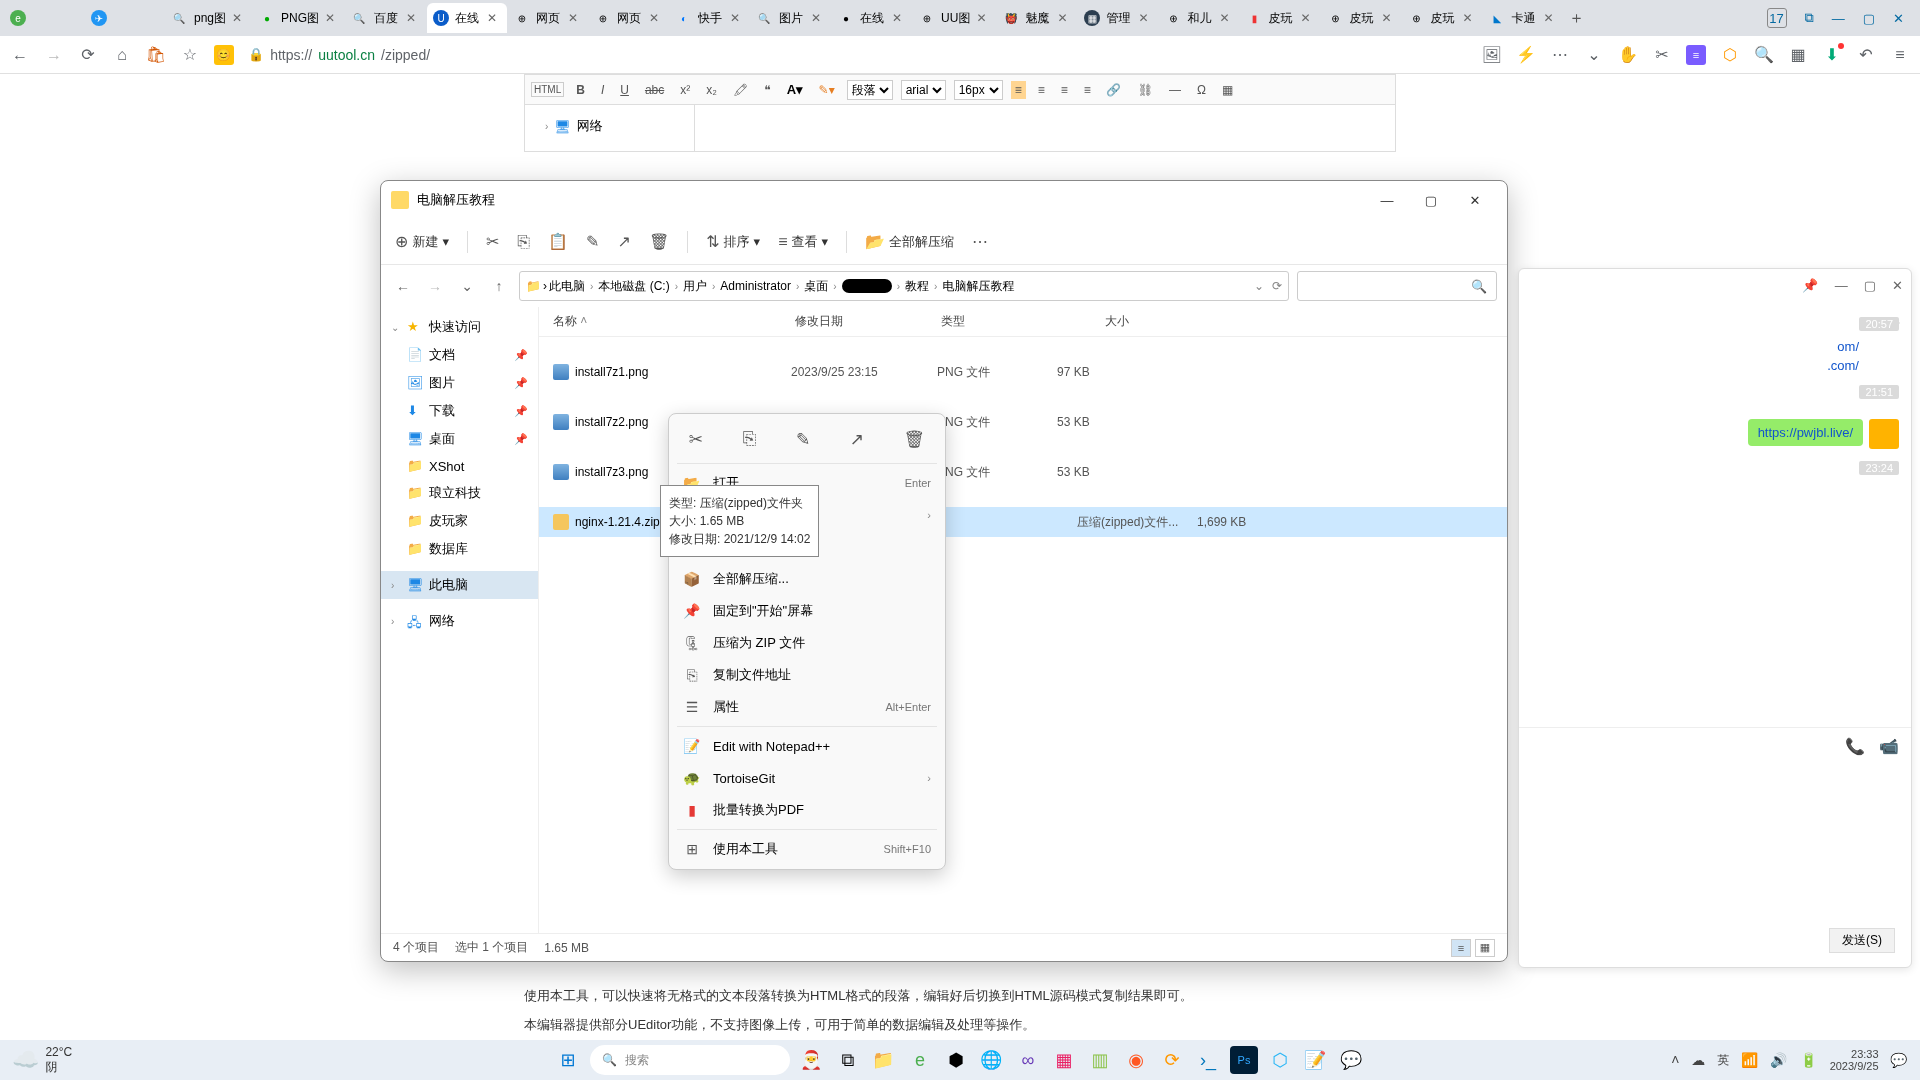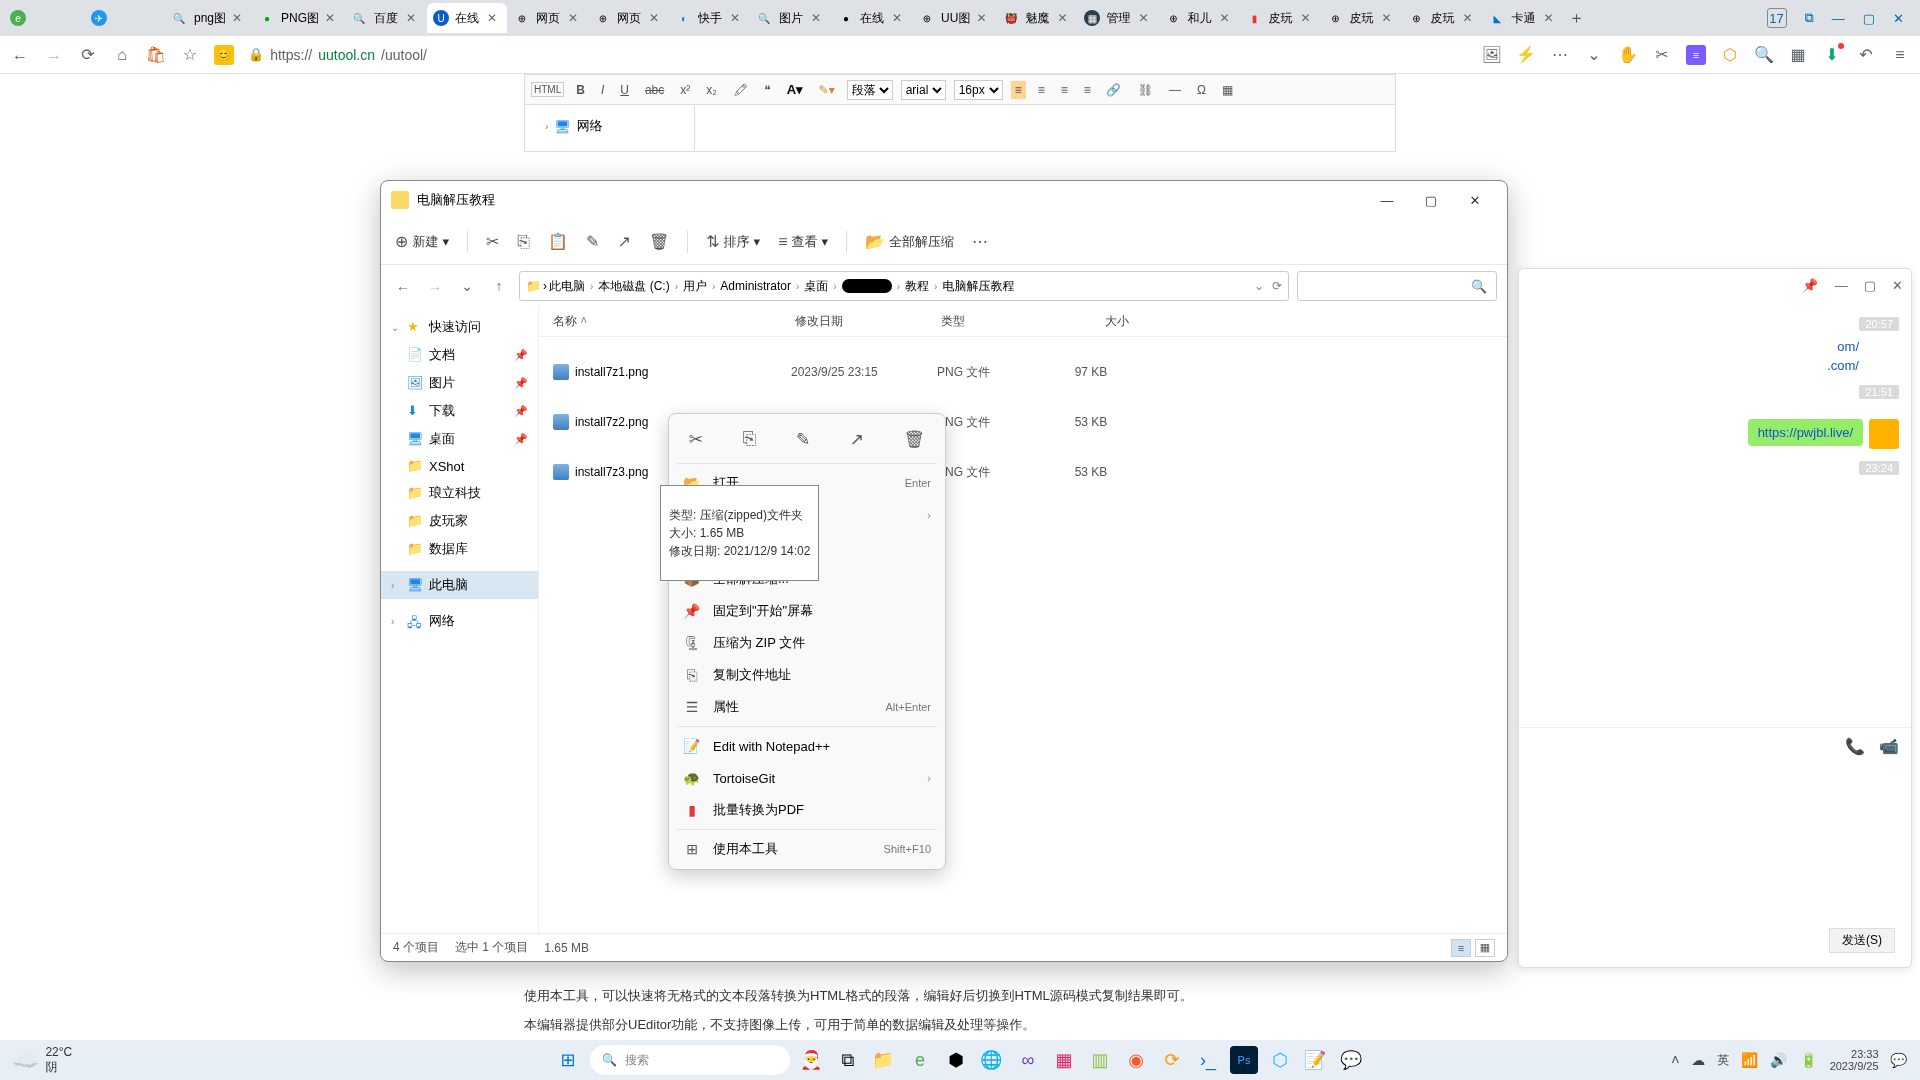--- a/index.html
+++ b/index.html
@@ -67,37 +67,37 @@
 .col-type{width:120px;}
 .col-size{width:76px;text-align:right;padding-right:8px;}
 .row{height:30px;display:flex;align-items:center;font-size:12px;}
 .row.sel{background:#cce8ff;}
 .row .ricon{width:16px;height:16px;margin:0 6px 0 14px;display:inline-block;}
 .png-ico{background:linear-gradient(#7fb3e0,#3f7fc0);border-radius:2px;}
 .zip-ico{background:#f5c65d;border-radius:2px;position:relative;}
 .rname{width:216px;}
 .rdate{width:146px;color:#555;}
 .rtype{width:120px;color:#555;}
-.rsize{width:76px;text-align:center;color:#555;padding-right:8px;}
+.rsize{width:76px;text-align:left;color:#555;padding-right:8px;}
 .ex-status{height:28px;border-top:1px solid #eee;display:flex;align-items:center;padding:0 12px;font-size:12px;color:#555;gap:16px;}
 .view-toggle{margin-left:auto;display:flex;gap:4px;}
 .view-toggle span{width:20px;height:18px;border:1px solid #ccc;display:flex;align-items:center;justify-content:center;font-size:11px;}
 .view-toggle span.on{background:#d0e4f5;}
 
 .ctx{position:absolute;left:668px;top:413px;width:278px;background:#f9f9f9;border:1px solid #ccc;border-radius:8px;box-shadow:0 6px 20px rgba(0,0,0,.2);padding:4px 0;font-size:13px;}
 .ctx-iconrow{height:42px;display:flex;align-items:center;justify-content:space-around;border-bottom:0;}
 .ctx-iconrow span{font-size:17px;color:#555;}
 .ctx-item{height:32px;display:flex;align-items:center;padding:0 14px;gap:12px;}
 .ctx-item .ci{width:18px;text-align:center;color:#555;font-size:14px;}
 .ctx-item .ct{flex:1;}
 .ctx-item .sc{color:#777;font-size:11px;}
 .ctx-item .sub{color:#888;font-size:11px;}
 .ctx-sep{height:1px;background:#e4e4e4;margin:3px 8px;}
 
-.tooltip{position:absolute;left:660px;top:485px;background:#fff;border:1px solid #888;padding:20px 8px;font-size:12px;color:#333;line-height:1.5;z-index:99;}
+.tooltip{position:absolute;left:660px;top:485px;background:#fff;border:1px solid #888;padding:8px 8px;font-size:12px;color:#333;line-height:1.5;z-index:99;}
 
 .chat{position:absolute;right:8px;top:268px;width:394px;height:700px;background:#fff;border:1px solid #ddd;border-radius:6px;box-shadow:0 2px 8px rgba(0,0,0,.1);display:flex;flex-direction:column;}
 .chat-head{height:32px;display:flex;align-items:center;justify-content:flex-end;padding:0 8px;gap:16px;color:#666;font-size:13px;}
 .chat-body{flex:1;padding:8px 12px;font-size:13px;position:relative;}
 .time-badge{display:inline-block;background:#dadada;color:#fff;font-size:11px;padding:1px 6px;border-radius:2px;margin:8px 0;float:right;clear:both;}
 .msg-r{float:right;clear:both;display:flex;align-items:flex-start;gap:6px;margin:4px 0;}
 .msg-r .bubble{background:#95ec69;padding:6px 10px;border-radius:4px;font-size:13px;color:#006;}
 .msg-r .bubble.link{color:#1155cc;}
 .msg-r .av{width:30px;height:30px;background:#ffb300;border-radius:3px;}
 .msg-l-text{clear:both;color:#1155cc;font-size:13px;margin:4px 0;text-align:right;padding-right:40px;}
@@ -226,21 +226,21 @@
   <span class="navicon" style="color:#bbb">→</span>
   <span class="navicon">⟳</span>
   <span class="navicon">⌂</span>
   <span class="navicon" style="color:#d35400">🛍</span>
   <span class="navicon">☆</span>
   <span class="navicon" style="background:#ffc107;border-radius:3px;font-size:12px">😊</span>
   <div class="urlbox">
     <span class="lock">🔒</span>
     <span>https://</span>
       <span class="url-host">uutool.cn</span>
-      <span>/uutool/</span>
+      <span>/zipped/</span>
   </div>
   <div style="flex:1"></div>
   <span class="navicon">🖼</span>
   <span class="navicon">⚡</span>
   <span class="navicon">⋯</span>
   <span class="navicon">⌄</span>
   <span class="navicon">✋</span>
   <span class="navicon">✂</span>
   <span class="navicon" style="background:#7a5cff;color:#fff;border-radius:3px;font-size:11px">≡</span>
   <span class="navicon" style="color:#f90">⬡</span>
@@ -468,20 +468,26 @@
           <span class="rtype">PNG 文件</span>
           <span class="rsize">53 KB</span>
         </div>
       <div class="row">
           <span class="ricon png-ico"></span>
           <span class="rname">install7z3.png</span>
           <span class="rdate"></span>
           <span class="rtype">PNG 文件</span>
           <span class="rsize">53 KB</span>
         </div>
+      <div class="row sel">
+          <span class="ricon zip-ico"></span>
+          <span class="rname" style="width:502px">nginx-1.21.4.zip</span>
+          <span class="rtype">压缩(zipped)文件...</span>
+          <span class="rsize">1,699 KB</span>
+        </div>
     </div>
   </div>
   <div class="ex-status">
     <span>4 个项目</span>
     <span>选中 1 个项目</span>
     <span>1.65 MB</span>
     <div class="view-toggle">
       <span class="on">≡</span>
       <span>▦</span>
     </div>

